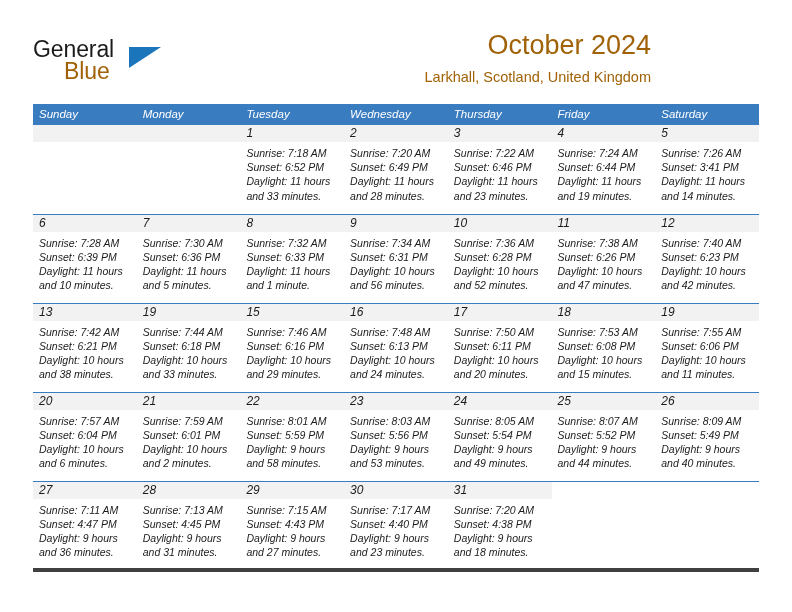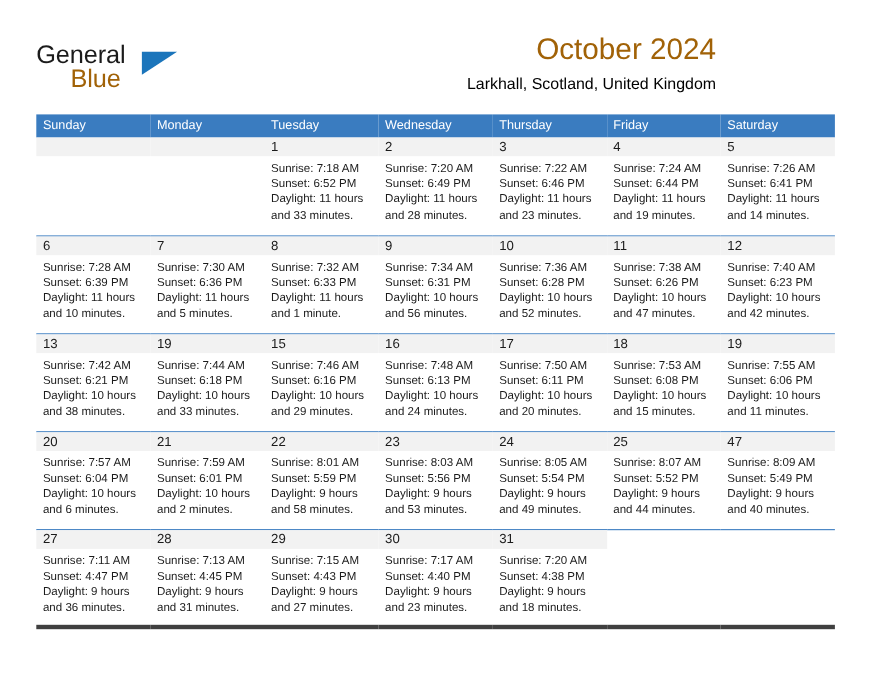--- a/index.html
+++ b/index.html
@@ -72,41 +72,42 @@
     text-align: right;
   }
   .cal-title {
     font-size: 27px;
     color: #a16207;
     line-height: 34px;
     white-space: nowrap;
   }
   .cal-subtitle {
     font-size: 14.5px;
-    color: #000000;
+    color: #a16207;
     line-height: 22px;
     margin-top: 4px;
     white-space: nowrap;
     text-align: right;
   }
 
   
   .calendar {
     position: absolute;
     left: 33px;
     top: 104px;
     width: 726px;
     border-collapse: collapse;
     table-layout: fixed;
   }
   .calendar th,
   .calendar td {
     padding: 0;
     margin: 0;
     vertical-align: top;
+    font-style: italic;
   }
   .calendar thead th {
     background: #3a7cc0;
     color: #ffffff;
     font-size: 11.5px;
     font-weight: normal;
     text-align: left;
     height: 21px;
     line-height: 21px;
     padding-left: 6px;
@@ -241,21 +242,21 @@
                 <div>Sunset: 6:44 PM</div>
                 <div class="daylight-line">Daylight: 11 hours and 19 minutes.</div>
               </div>
             </div>
           </td>
           <td>
             <div class="cell-inner">
               <span class="daynum">5</span>
               <div class="info">
                 <div>Sunrise: 7:26 AM</div>
-                <div>Sunset: 6:41 PM</div>
+                <div>Sunset: 3:41 PM</div>
                 <div class="daylight-line">Daylight: 11 hours and 14 minutes.</div>
               </div>
             </div>
           </td>
         </tr>
         <tr class="week-row">
           <td>
             <div class="cell-inner">
               <span class="daynum">6</span>
               <div class="info">
@@ -454,21 +455,21 @@
               <span class="daynum">25</span>
               <div class="info">
                 <div>Sunrise: 8:07 AM</div>
                 <div>Sunset: 5:52 PM</div>
                 <div class="daylight-line">Daylight: 9 hours and 44 minutes.</div>
               </div>
             </div>
           </td>
           <td>
             <div class="cell-inner">
-              <span class="daynum">47</span>
+              <span class="daynum">26</span>
               <div class="info">
                 <div>Sunrise: 8:09 AM</div>
                 <div>Sunset: 5:49 PM</div>
                 <div class="daylight-line">Daylight: 9 hours and 40 minutes.</div>
               </div>
             </div>
           </td>
         </tr>
         <tr class="week-row">
           <td>

